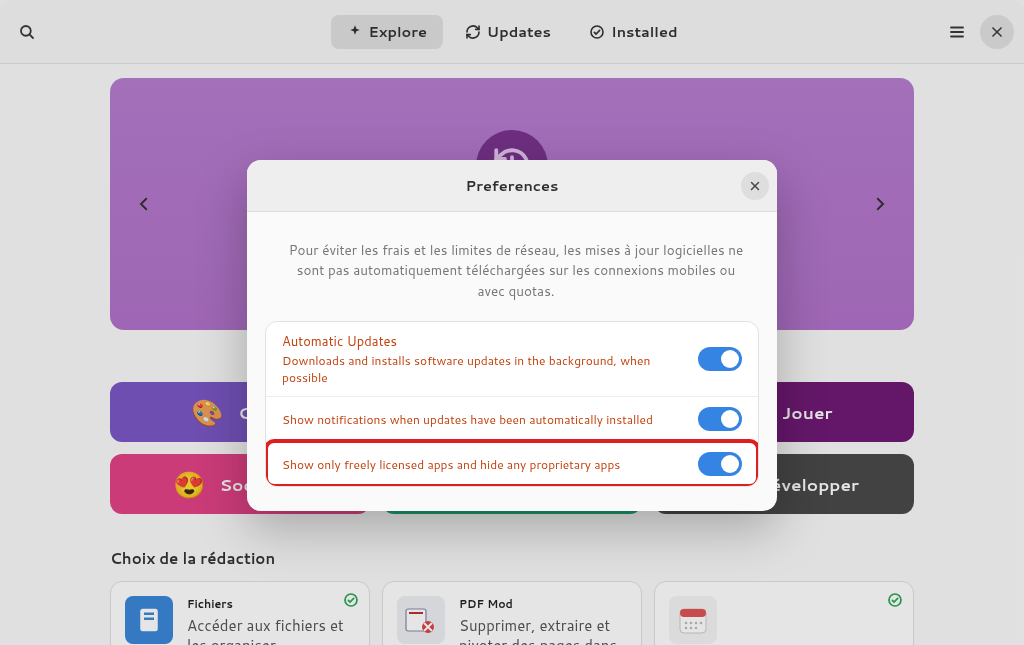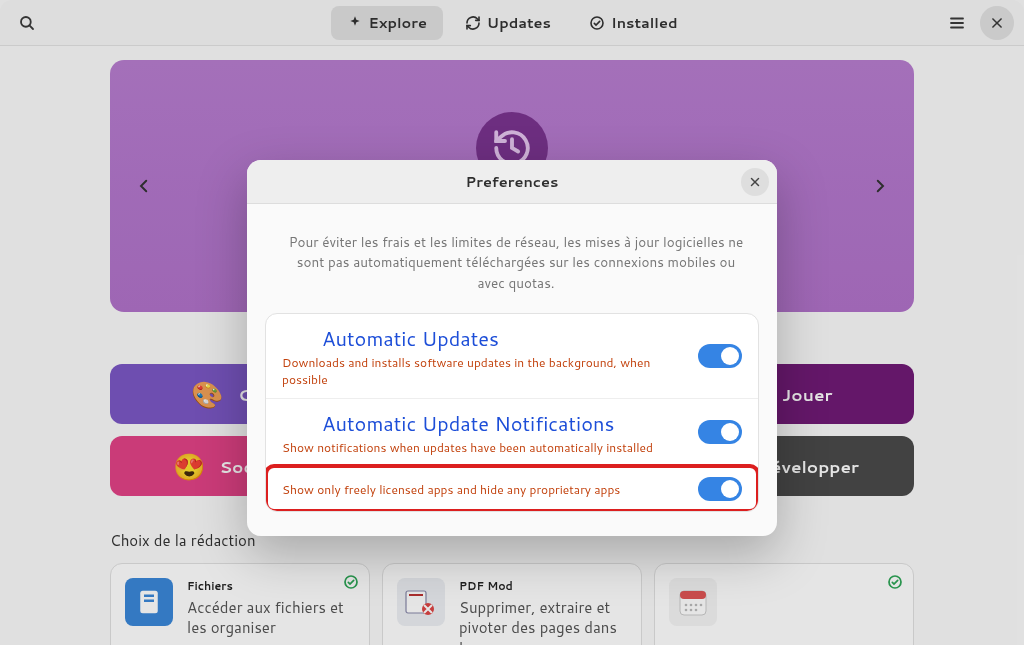--- a/index.html
+++ b/index.html
@@ -8,21 +8,21 @@
     height: 645px;
     font-family: -apple-system, "Segoe UI", Cantarell, Ubuntu, sans-serif;
     background: #fafafa;
     color: #2e2e2e;
     overflow: hidden;
     position: relative;
   }
 
   
   .headerbar {
-    height: 46px;
+    height: 64px;
     display: flex;
     align-items: center;
     justify-content: space-between;
     padding: 0 10px;
     border-bottom: 1px solid #e2e2e2;
     background: #f6f6f6;
     border-radius: 12px 12px 0 0;
   }
   .hb-left, .hb-right { display: flex; align-items: center; gap: 6px; width: 160px; }
   .hb-right { justify-content: flex-end; }
@@ -81,21 +81,21 @@
   .cat {
     height: 60px; border-radius: 12px;
     display: flex; align-items: center; justify-content: center;
     gap: 14px; font-weight: 800; font-size: 17px; color: #fff;
     cursor: pointer;
   }
   .cat .emoji { font-size: 26px; line-height:1; }
   .cat2row { margin-top: 12px; }
 
   
-  .section-title { margin-top: 34px; font-weight: 400; font-size: 15px; color:#333; }
+  .section-title { margin-top: 34px; font-weight: 700; font-size: 15px; color:#333; }
   .picks { margin-top: 12px; display: grid; grid-template-columns: repeat(3,1fr); gap: 12px; }
   .pick {
     border: 1px solid #e0e0e0; border-radius: 12px; background:#fff;
     padding: 14px; display:flex; gap: 14px; position: relative;
     cursor: pointer;
   }
   .pick-icon {
     width: 48px; height: 48px; flex:none; border-radius: 8px;
     display:flex; align-items:center; justify-content:center;
     background:#eee;
@@ -119,21 +119,21 @@
     padding-top: 160px;
   }
   .modal {
     width: 530px;
     background: #fafafa;
     border-radius: 14px;
     box-shadow: 0 18px 50px rgba(0,0,0,0.25);
     overflow: hidden;
   }
   .modal-hd {
-    height: 44px;
+    height: 52px;
     background: #eeeeee;
     border-bottom: 1px solid #ddd;
     display:flex; align-items:center; justify-content:center;
     position: relative;
     font-weight: 800; font-size: 14.5px;
   }
   .modal-close {
     position:absolute; right:8px; top:50%; transform:translateY(-50%);
     width:28px; height:28px; border-radius:50%; background:#dedede;
     display:flex; align-items:center; justify-content:center;
@@ -151,21 +151,21 @@
     background:#fff; border:1px solid #e2e2e2; border-radius:12px;
     overflow: hidden;
   }
   .pref-row {
     display:flex; align-items:center; gap:14px;
     padding: 10px 16px;
     border-top: 1px solid #eee;
   }
   .pref-row:first-child { border-top:none; }
   .pref-text { flex:1; }
-  .pref-title { font-size: 20px; color:#1d4ed8;margin-left:40px; }
+  .pref-title { font-size: 13px; color:#c2410c; }
   .pref-sub   { font-size: 12px; color:#c2410c; margin-top:2px; }
   .switch {
     width: 44px; height: 24px; border-radius: 12px;
     background:#3584e4; position:relative; flex:none; cursor:pointer;
   }
   .switch::after {
     content:""; position:absolute; right:3px; top:3px;
     width:18px; height:18px; border-radius:50%; background:#fff;
   }
   .highlight-row {
@@ -371,21 +371,20 @@
     <div class="pref-list">
       <div class="pref-row">
         <div class="pref-text">
           <div class="pref-title">Automatic Updates</div>
           <div class="pref-sub">Downloads and installs software updates in the background, when possible</div>
         </div>
         <div class="switch"></div>
       </div>
       <div class="pref-row">
         <div class="pref-text">
-          <div class="pref-title">Automatic Update Notifications</div>
           <div class="pref-sub">Show notifications when updates have been automatically installed</div>
         </div>
         <div class="switch"></div>
       </div>
       <div class="pref-row highlight-row">
         <div class="pref-text">
           <div class="pref-sub">Show only freely licensed apps and hide any proprietary apps</div>
         </div>
         <div class="switch"></div>
       </div>

